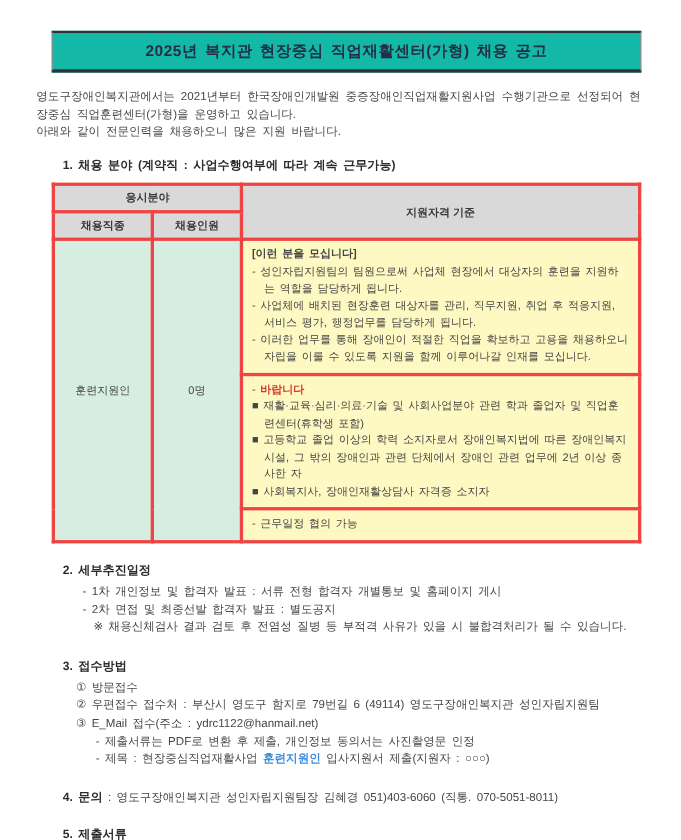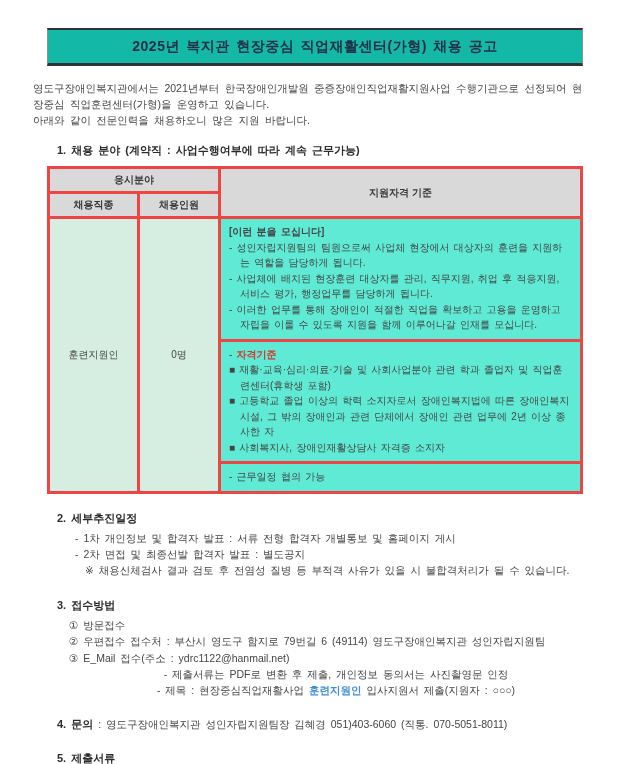--- a/index.html
+++ b/index.html
@@ -56,38 +56,38 @@
     text-align:center;
     height:25px;
     font-size:10px;
   }
   td.cell-green {
     background:#d6eee1;
     text-align:center;
     font-size:10px;
   }
   td.cell-body {
-    background:#5eead4;
+    background:#fef9c3;
     padding:5px 8px 6px 8px;
     line-height:15.5px;
     word-spacing:1.5px;
   }
   .cell-body .hang { padding-left:11px; text-indent:-11px; }
   .desc-title { font-weight:bold; }
   .qual-label { color:#d9352a; font-weight:bold; }
   
   .sec-block { margin-left:24px; }
   .sec2 { margin-top:17px; }
   .sec3 { margin-top:20px; }
   .sec4 { margin-top:19px; }
   .sec5 { margin-top:19px; }
   .sec-items { margin-top:4px; font-size:10.5px; line-height:16.2px; word-spacing:2px; color:#454545; }
   .sec-items .line { padding-left:18px; }
   .sec-items .line-note { padding-left:28px; }
-  .sec-items .line-sub { padding-left:30px;text-align:center; }
+  .sec-items .line-sub { padding-left:30px; }
   .sec-items .line-circ { padding-left:12px; }
   .inline-heading { font-size:11px; font-weight:bold; color:#2b2b2b; }
   .contact-line { font-size:10.5px; word-spacing:2px; color:#454545; }
   .hl-blue { color:#3f8fd8; font-weight:bold; }
 </style>
 </head>
 <body>
 
 <div class="page">
 
@@ -117,26 +117,26 @@
       <th>채용직종</th>
       <th>채용인원</th>
     </tr>
     <tr>
       <td class="cell-green" rowspan="3">훈련지원인</td>
       <td class="cell-green" rowspan="3">0명</td>
       <td class="cell-body">
         <div class="desc-title">[이런 분을 모십니다]</div>
         <div class="hang">- 성인자립지원팀의 팀원으로써 사업체 현장에서 대상자의 훈련을 지원하는 역할을 담당하게 됩니다.</div>
         <div class="hang">- 사업체에 배치된 현장훈련 대상자를 관리, 직무지원, 취업 후 적응지원, 서비스 평가, 행정업무를 담당하게 됩니다.</div>
-        <div class="hang">- 이러한 업무를 통해 장애인이 적절한 직업을 확보하고 고용을 운영하고 자립을 이룰 수 있도록 지원을 함께 이루어나갈 인재를 모십니다.</div>
+        <div class="hang">- 이러한 업무를 통해 장애인이 적절한 직업을 확보하고 고용을 채용하오니 자립을 이룰 수 있도록 지원을 함께 이루어나갈 인재를 모십니다.</div>
       </td>
     </tr>
     <tr>
       <td class="cell-body">
-        <div><span>- </span><span class="qual-label">자격기준</span></div>
+        <div><span>- </span><span class="qual-label">바랍니다</span></div>
         <div class="hang">■ 재활·교육·심리·의료·기술 및 사회사업분야 관련 학과 졸업자 및 직업훈련센터(휴학생 포함)</div>
         <div class="hang">■ 고등학교 졸업 이상의 학력 소지자로서 장애인복지법에 따른 장애인복지시설, 그 밖의 장애인과 관련 단체에서 장애인 관련 업무에 2년 이상 종사한 자</div>
         <div class="hang">■ 사회복지사, 장애인재활상담사 자격증 소지자</div>
       </td>
     </tr>
     <tr>
       <td class="cell-body">- 근무일정 협의 가능</td>
     </tr>
   </tbody>
     </table>

